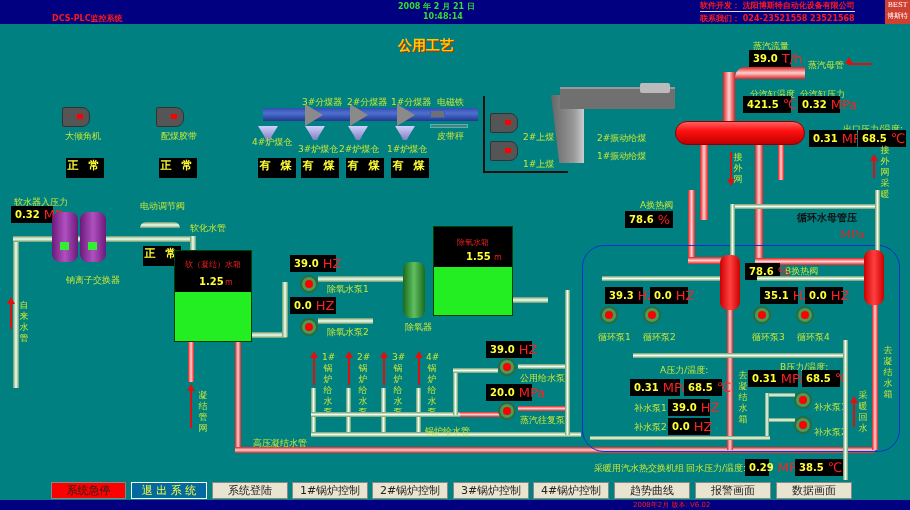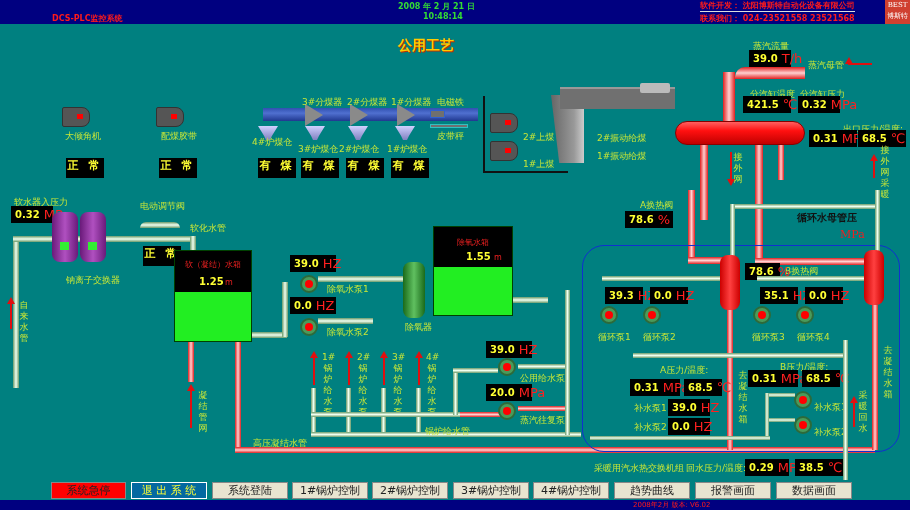--- a/index.html
+++ b/index.html
@@ -318,21 +318,21 @@
 <div class="pipe-gh" style="left:590px;top:436px;width:180px;height:4px"></div>
 <div class="pipe-g" style="left:843px;top:340px;width:5px;height:140px"></div>
 
 <div class="vlbl" style="left:738px;top:370px">去凝结水箱</div>
 <div class="vlbl" style="left:883px;top:345px">去凝结水箱</div>
 <div class="vlbl" style="left:858px;top:390px">采暖回水</div>
 <div class="arrow-up" style="left:853px;top:402px;height:25px"></div>
 
 <div class="lbl" style="left:594px;top:462px">采暖用汽水热交换机组</div>
 <div class="lbl" style="left:686px;top:462px">回水压力/温度:</div>
-<div class="disp" style="left:745px;top:459px;width:44px">
+<div class="disp" style="left:745px;top:459px;width:24px">
     <span class="v">0.29</span>
     <span class="u">MPa</span>
   </div>
 <div class="disp" style="left:795px;top:459px;width:48px">
     <span class="v">38.5</span>
     <span class="u">℃</span>
   </div>
 
 <div class="btn" style="left:51px;width:75px;background:#ff0000;color:#222">系统急停</div>
 <div class="btn" style="left:131px;width:76px;background:#0369a1;color:#ffff33;border-color:#fff">退 出 系 统</div>

